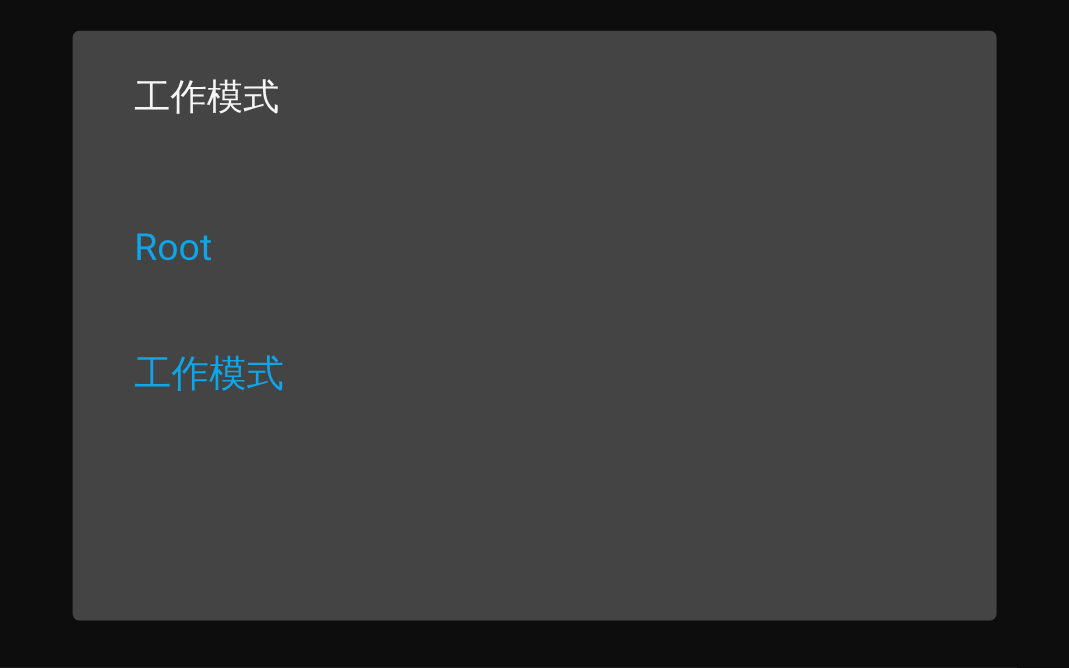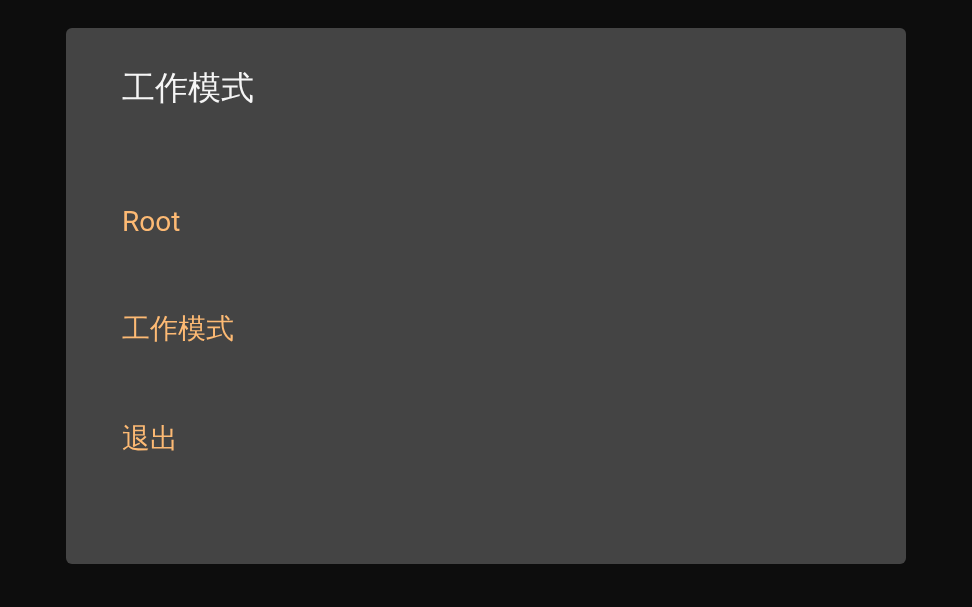--- a/index.html
+++ b/index.html
@@ -32,28 +32,27 @@
     
     .dialog-title {
       color: #f5f5f5;
       font-size: 33px;
       font-weight: 500;
       margin-bottom: 58px;
       margin-top: 0;
     }
     
     .option {
-      color: #fdba74;
-      font-size: 28px;
+      color: #0ea5e9;
+      font-size: 34px;
       font-weight: 400;
       padding: 36px 0;
       cursor: pointer;
     }
   </style>
 </head>
 <body>
 
 <div class="dialog">
   <div class="dialog-title">工作模式</div>
   <div class="option">Root</div>
   <div class="option">工作模式</div>
-  <div class="option">退出</div>
 </div>
 
 </body></html>

